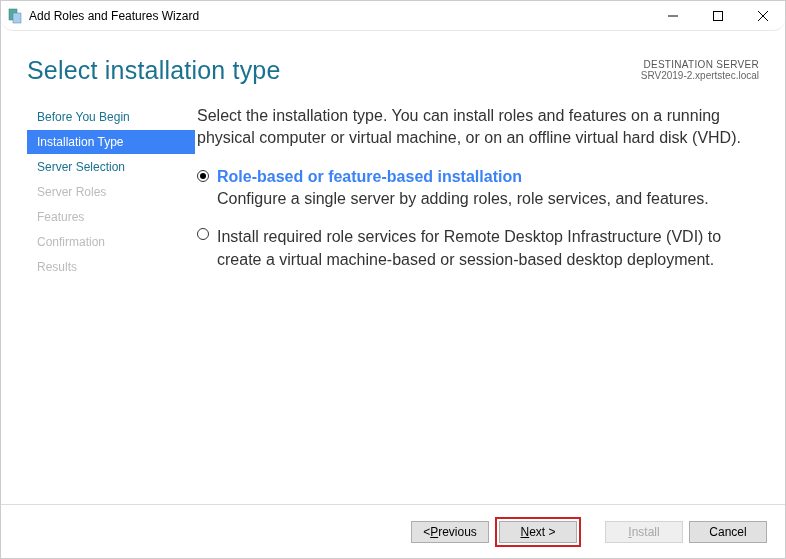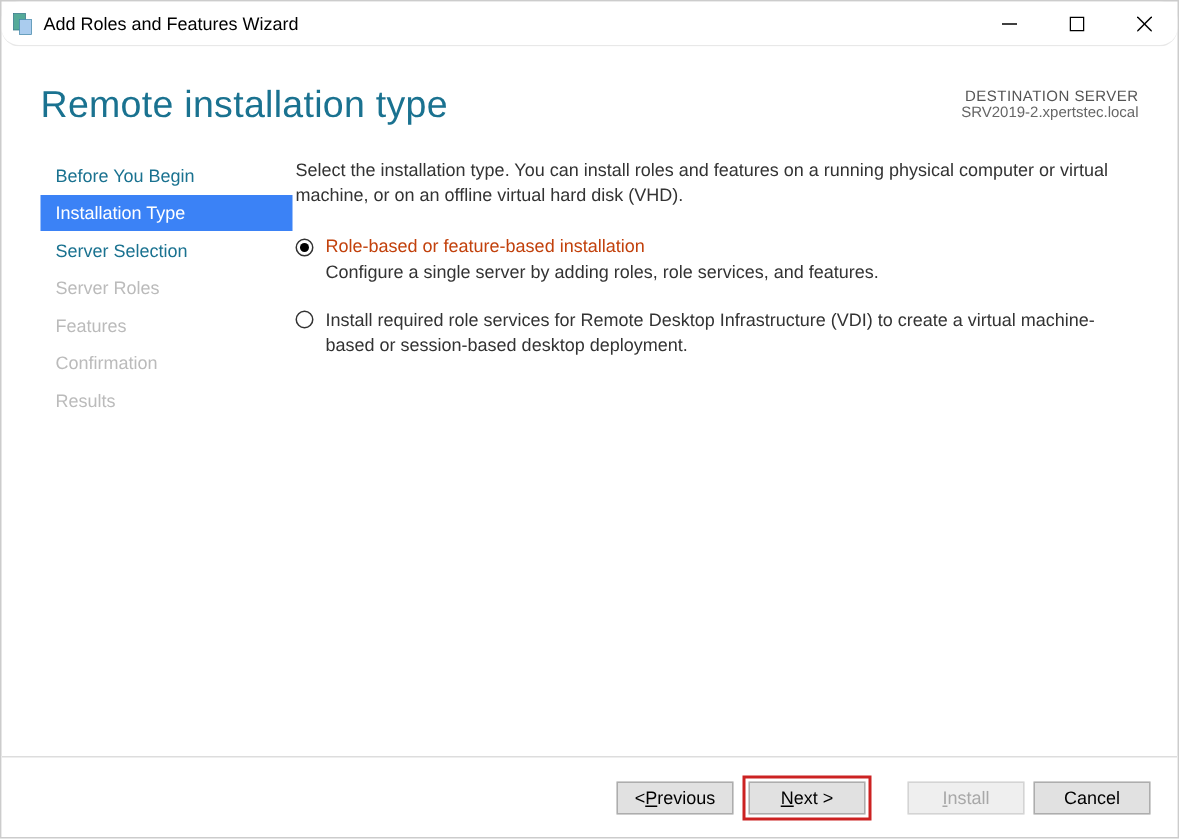--- a/index.html
+++ b/index.html
@@ -101,21 +101,21 @@
     .sidebar-item.selected {
       background: #3b82f6;
       color: #fff;
     }
     .sidebar-item.disabled {
       color: #bbb;
       cursor: default;
     }
     .content {
       flex: 1;
-      font-size: 12px;
+      font-size: 16px;
       color: #333;
     }
     .intro-text {
       margin-bottom: 18px;
       line-height: 1.4;
       color: #333;
     }
     .option {
       display: flex;
       align-items: flex-start;
@@ -139,22 +139,22 @@
       height: 6px;
       background: #000;
       border-radius: 50%;
       top: 2px;
       left: 2px;
     }
     .option-body {
       flex: 1;
     }
     .option-title {
-      font-weight: 400;
-      color: #c2410c;
+      font-weight: 700;
+      color: #3b82f6;
       margin-bottom: 2px;
     }
     .option-desc {
       color: #333;
       line-height: 1.4;
     }
     .footer {
       height: 54px;
       border-top: 1px solid #ddd;
       display: flex;
@@ -218,21 +218,21 @@
     <div class="win-btn">
       <svg viewBox="0 0 10 10">
           <line x1="0" y1="0" x2="10" y2="10" stroke="#000" stroke-width="1"></line>
           <line x1="10" y1="0" x2="0" y2="10" stroke="#000" stroke-width="1"></line>
         </svg>
     </div>
   </div>
 </div>
 
 <div class="header-area">
-  <div class="page-title">Remote installation type</div>
+  <div class="page-title">Select installation type</div>
   <div class="dest-block">
     <div class="dest-label">DESTINATION SERVER</div>
     <div class="dest-server">SRV2019-2.xpertstec.local</div>
   </div>
 </div>
 
 <div class="body-area">
   <div class="sidebar">
     <div class="sidebar-item">Before You Begin</div>
     <div class="sidebar-item selected">Installation Type</div>

